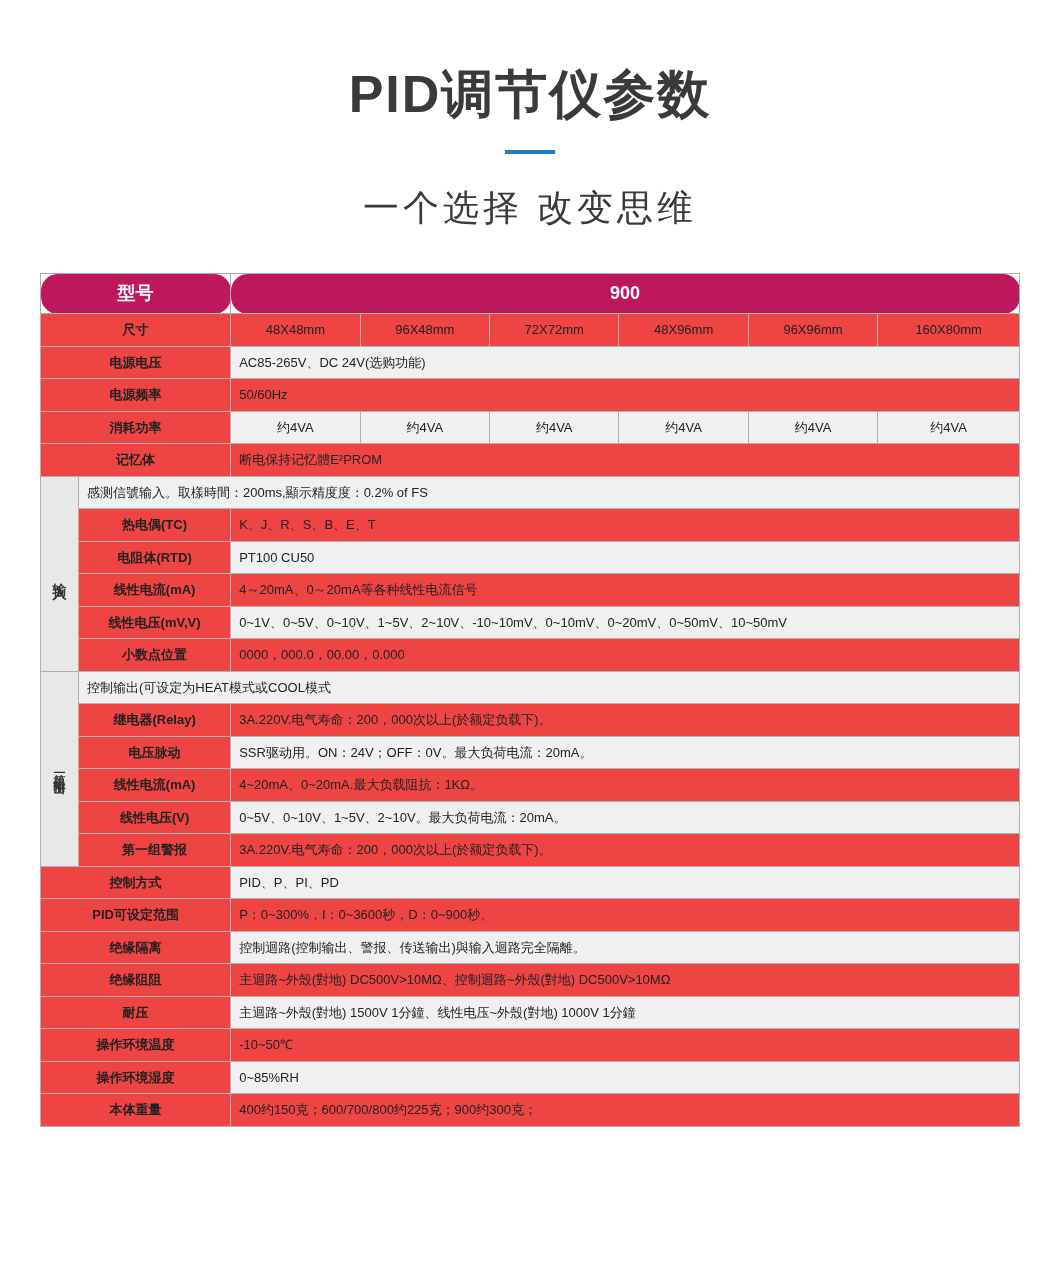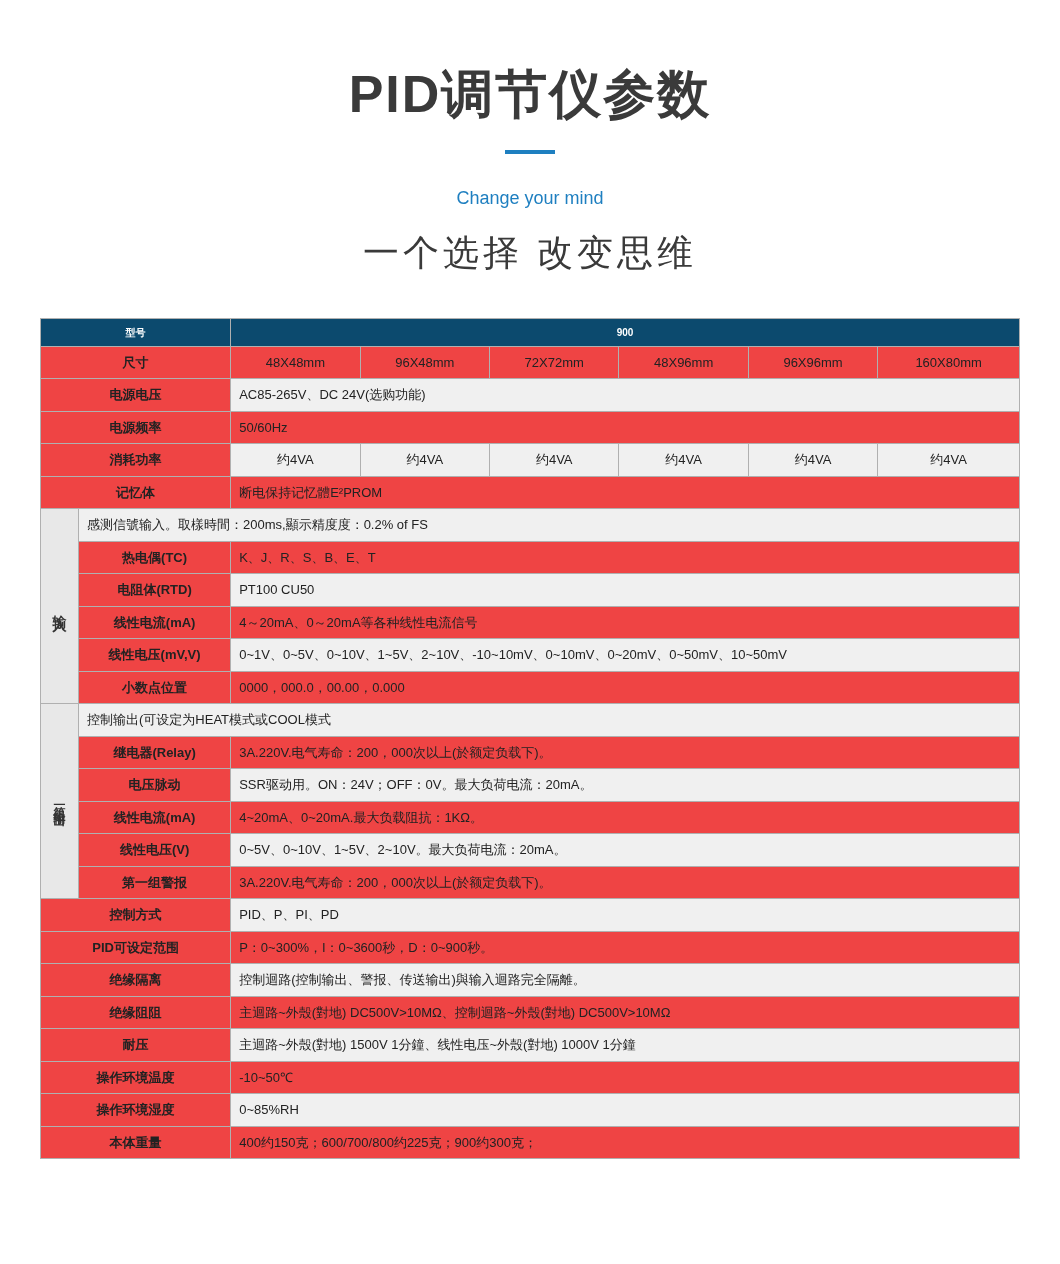--- a/index.html
+++ b/index.html
@@ -47,25 +47,26 @@
       border-collapse: collapse;
       font-size: 13px;
     }
     table th, table td {
       border: 1px solid #b0b0b0;
       padding: 6px 8px;
       vertical-align: middle;
       line-height: 1.5;
     }
     .header-row th {
-      background: #0c4a6e;
+      background: #be185d;
       color: #fff;
       text-align: center;
       font-weight: 600;
-      font-size: 10px;
+      font-size: 18px;
+      border-radius: 17px;
     }
     .label-cell {
       background: #ef4444;
       font-weight: 600;
       white-space: nowrap;
       color: #222;
       text-align: center;
       font-size: 13px;
     }
     .rotated-cell {
@@ -90,21 +91,20 @@
       position: relative;
     }
   </style>
 </head>
 <body>
 
 <div class="page-wrapper">
   <h1 class="main-title">PID调节仪参数</h1>
   <div class="blue-divider"></div>
   <div class="subtitle-en">
-    <div>Change your mind</div>
   </div>
   <div class="subtitle-cn">一个选择  改变思维</div>
 
   <div class="table-container">
     <table>
       <thead>
         <tr class="header-row">
           <th colspan="2">型号</th>
           <th colspan="6">900</th>
         </tr>

